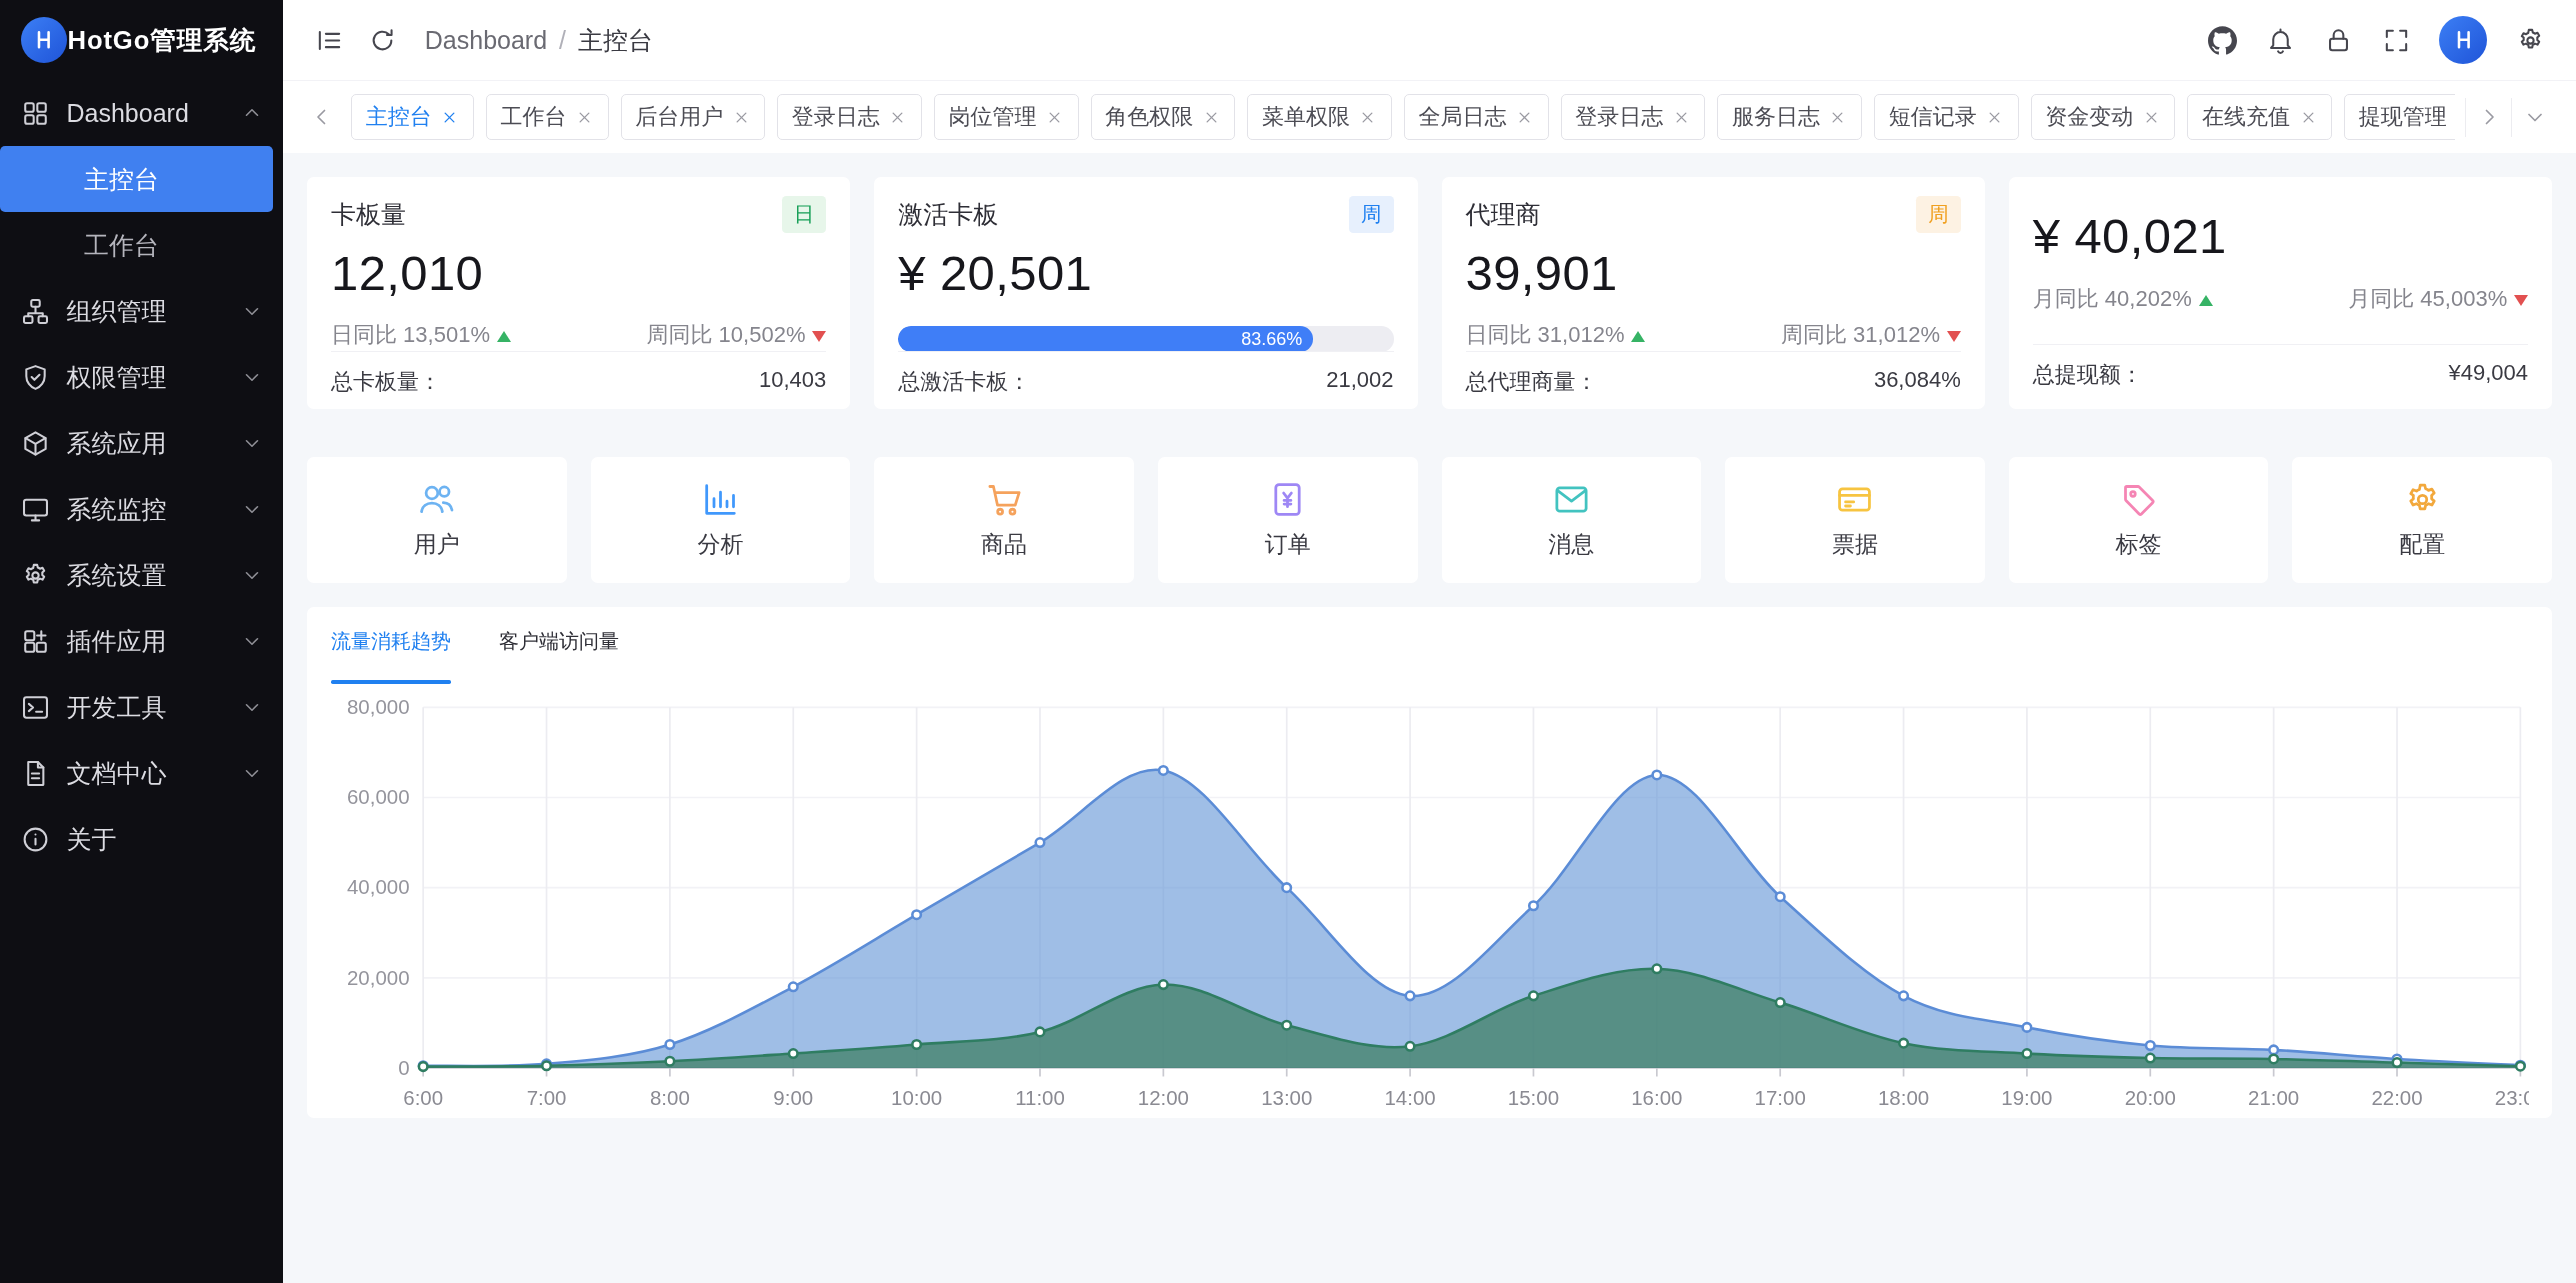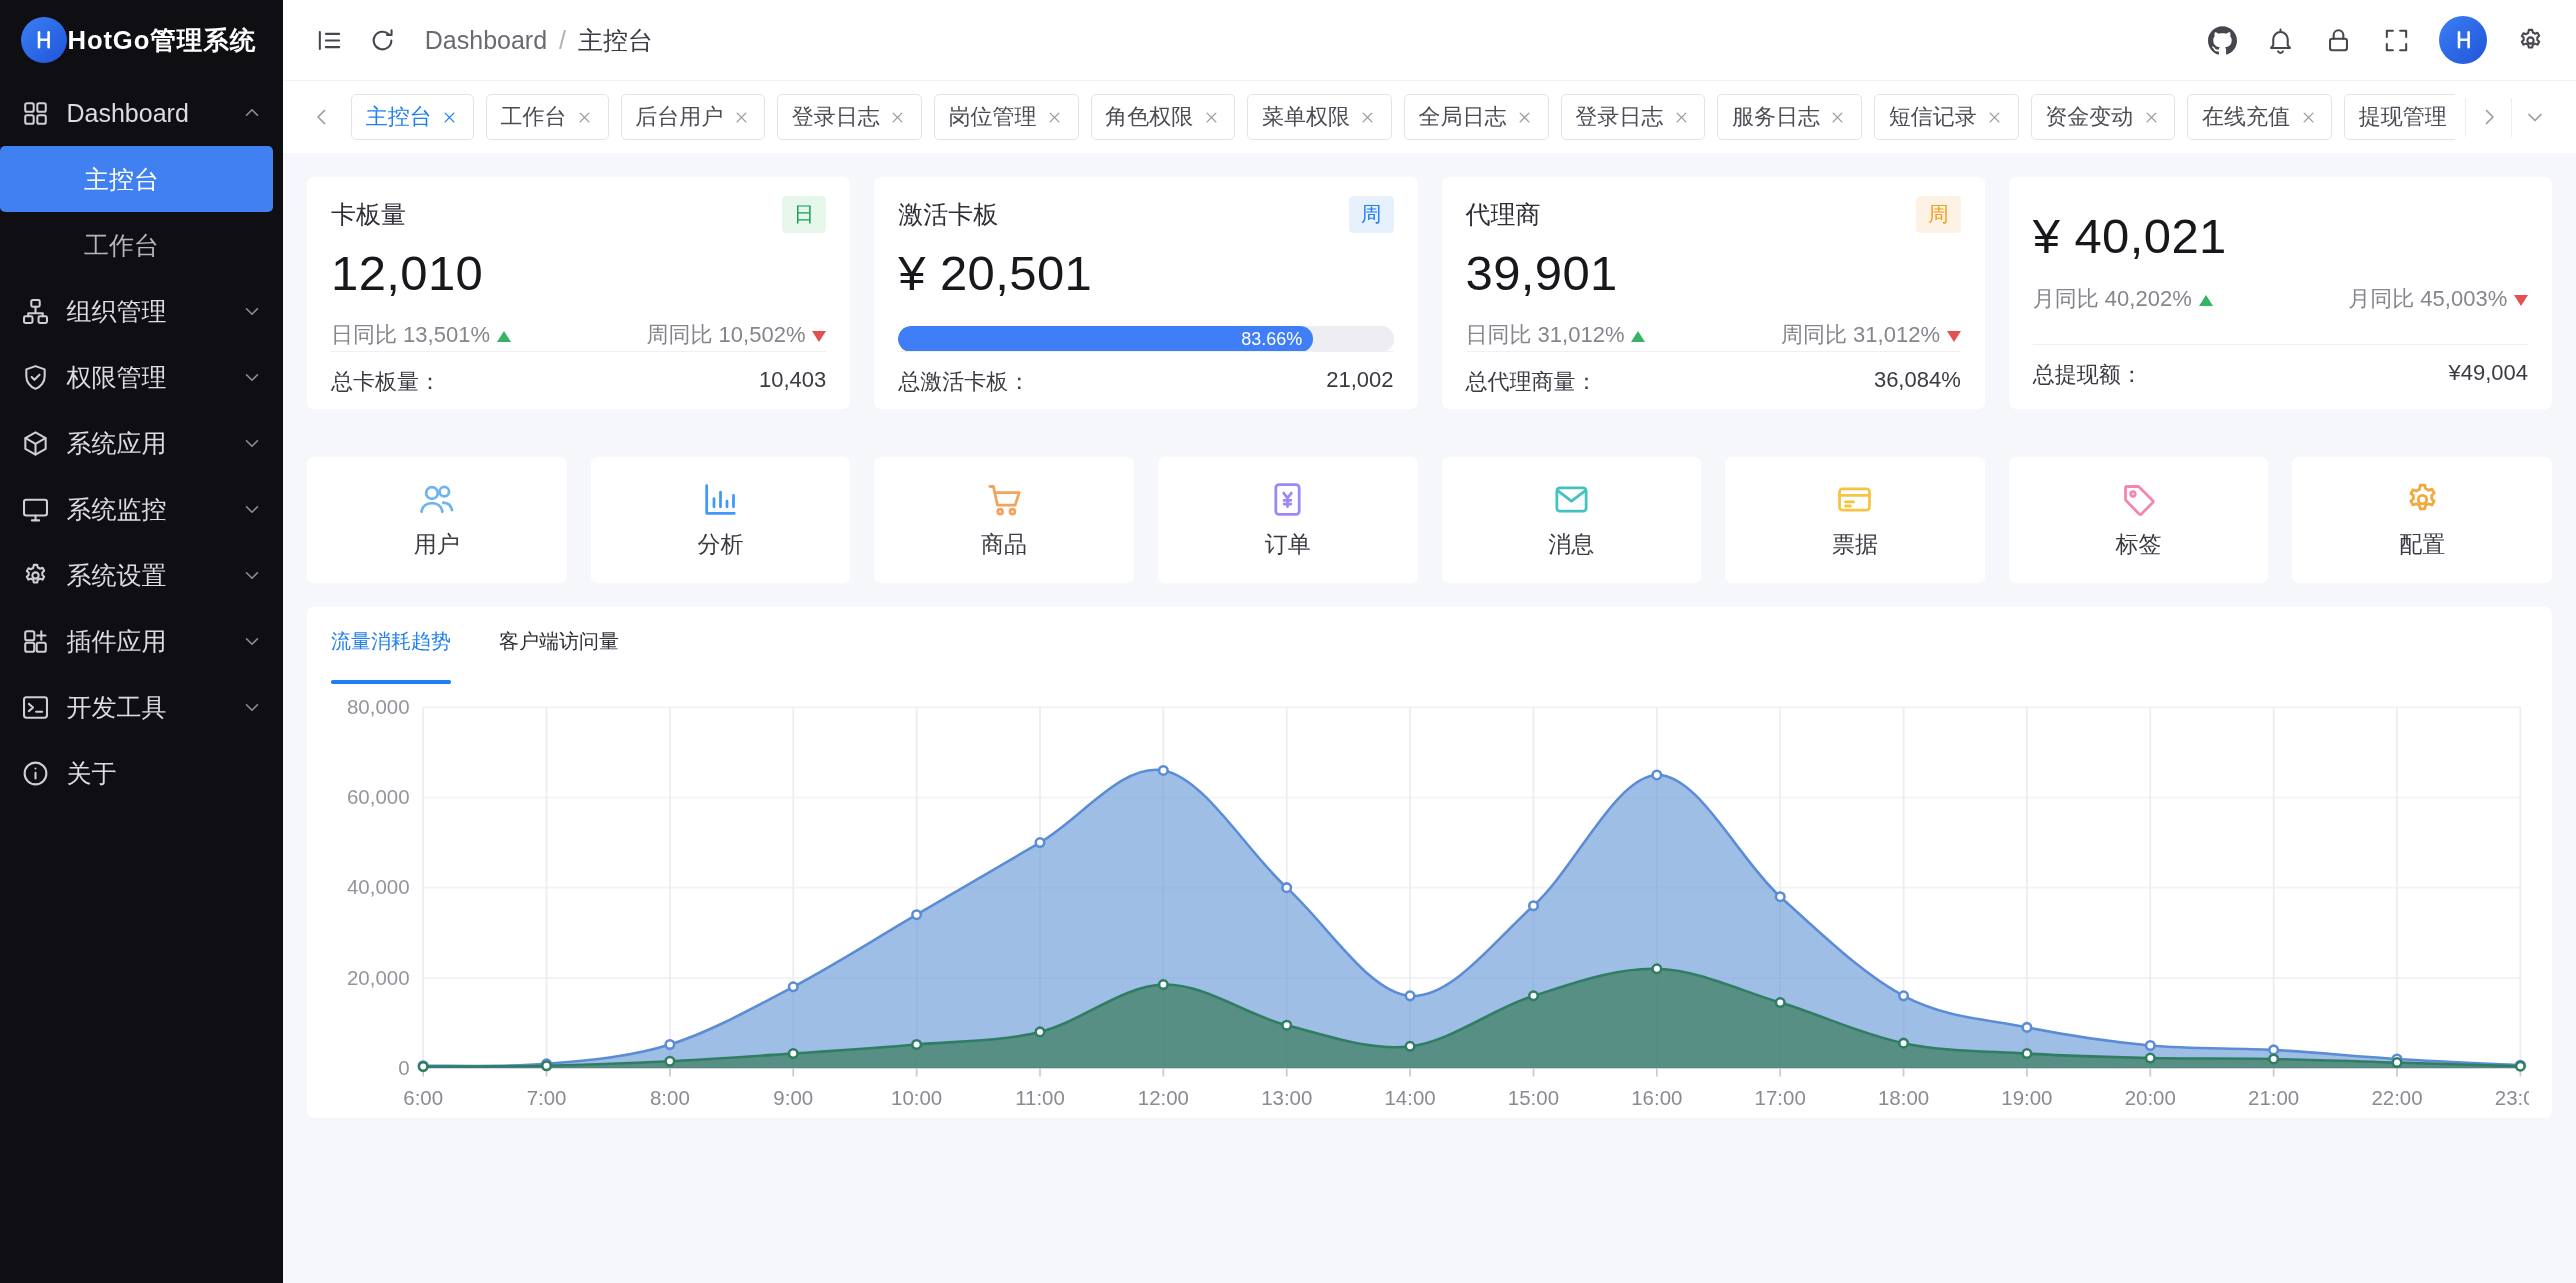--- a/index.html
+++ b/index.html
@@ -202,20 +202,34 @@
           </span>
         </div>
         <div class="side-item">
           <span class="icon">
             <svg viewBox="0 0 24 24" fill="none" stroke="currentColor" stroke-width="1.7" stroke-linecap="round" stroke-linejoin="round">
               <rect x="2.5" y="3.5" width="19" height="17" rx="2"></rect>
               <path d="M6.5 9l3.5 3-3.5 3M12.5 15.5h5"></path>
             </svg>
           </span>
           <span class="lbl">开发工具</span>
+          <span class="chev">
+            <svg viewBox="0 0 24 24" fill="none" stroke="currentColor" stroke-width="1.7" stroke-linecap="round" stroke-linejoin="round">
+              <path d="M6 9.5l6 6 6-6"></path>
+            </svg>
+          </span>
+        </div>
+        <div class="side-item">
+          <span class="icon">
+            <svg viewBox="0 0 24 24" fill="none" stroke="currentColor" stroke-width="1.7" stroke-linecap="round" stroke-linejoin="round">
+              <path d="M6 2.5h8l4.5 4.5v14a.5.5 0 0 1-.5.5H6.5a.5.5 0 0 1-.5-.5z"></path>
+              <path d="M14 2.5V7h4.5M9 12h6M9 16h6"></path>
+            </svg>
+          </span>
+          <span class="lbl">文档中心</span>
           <span class="chev">
             <svg viewBox="0 0 24 24" fill="none" stroke="currentColor" stroke-width="1.7" stroke-linecap="round" stroke-linejoin="round">
               <path d="M6 9.5l6 6 6-6"></path>
             </svg>
           </span>
         </div>
         <div class="side-item">
           <span class="icon">
             <svg viewBox="0 0 24 24" fill="none" stroke="currentColor" stroke-width="1.7" stroke-linecap="round" stroke-linejoin="round">
               <circle cx="12" cy="12" r="9"></circle>

